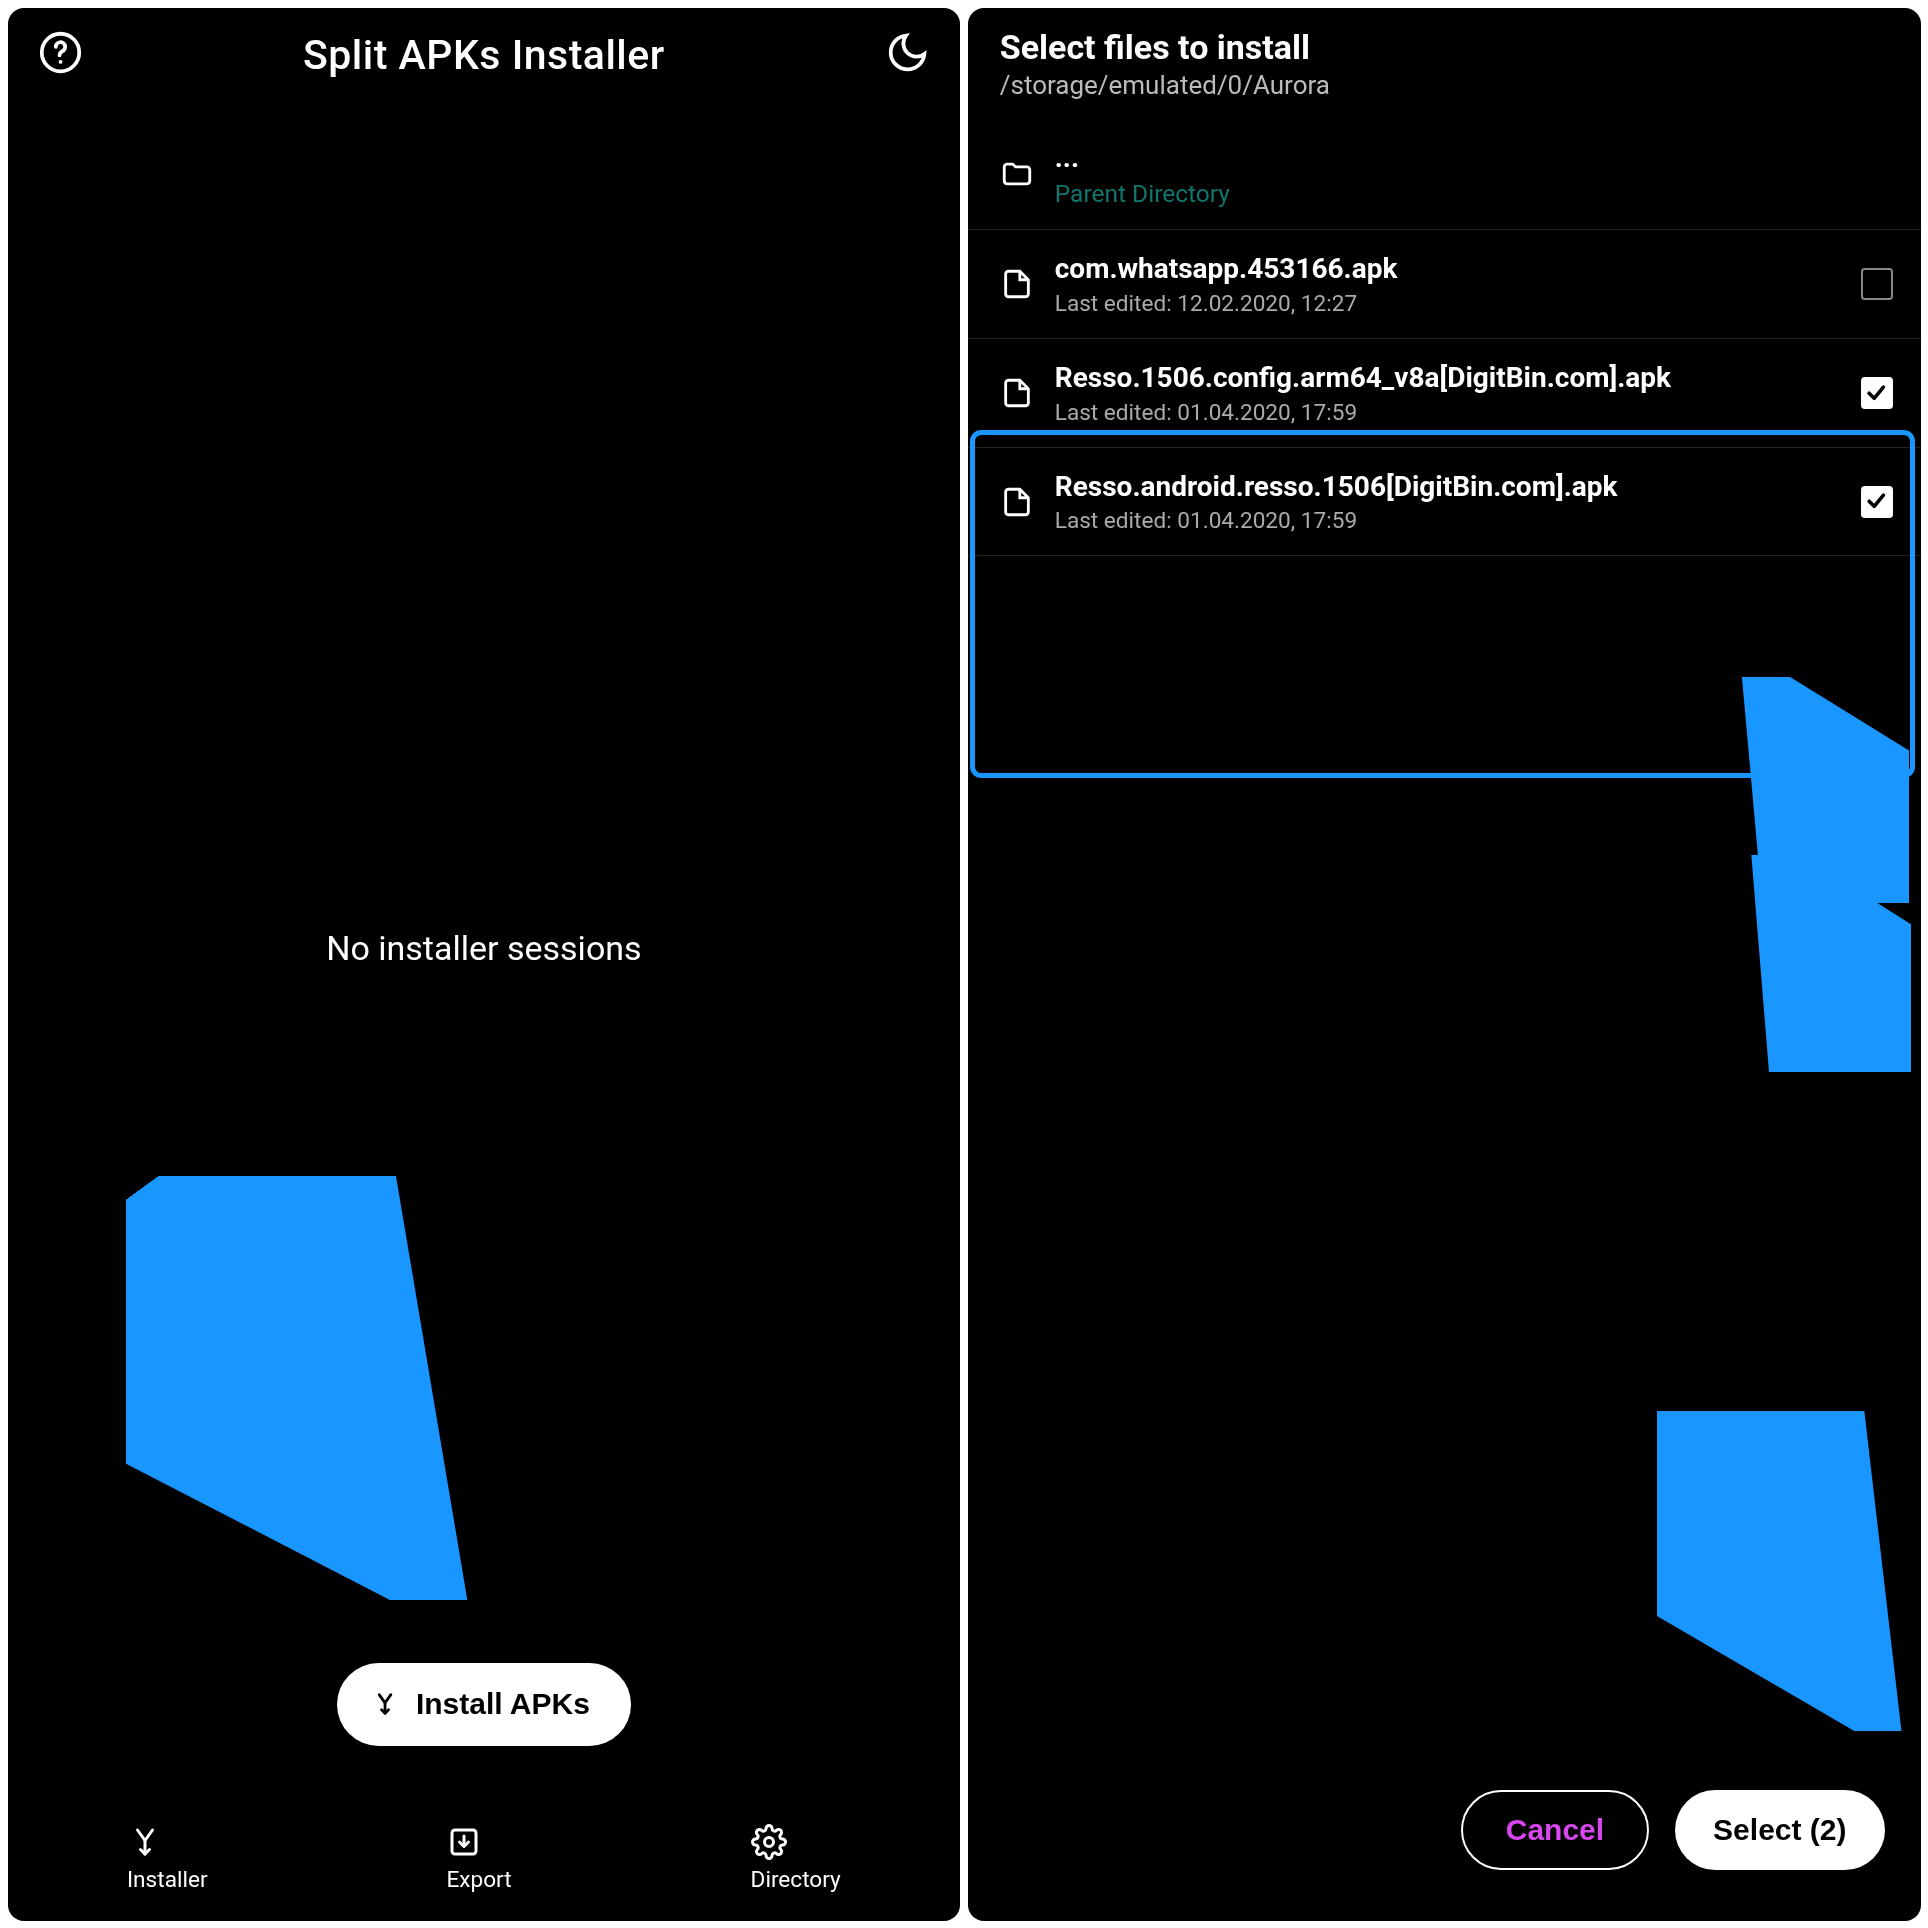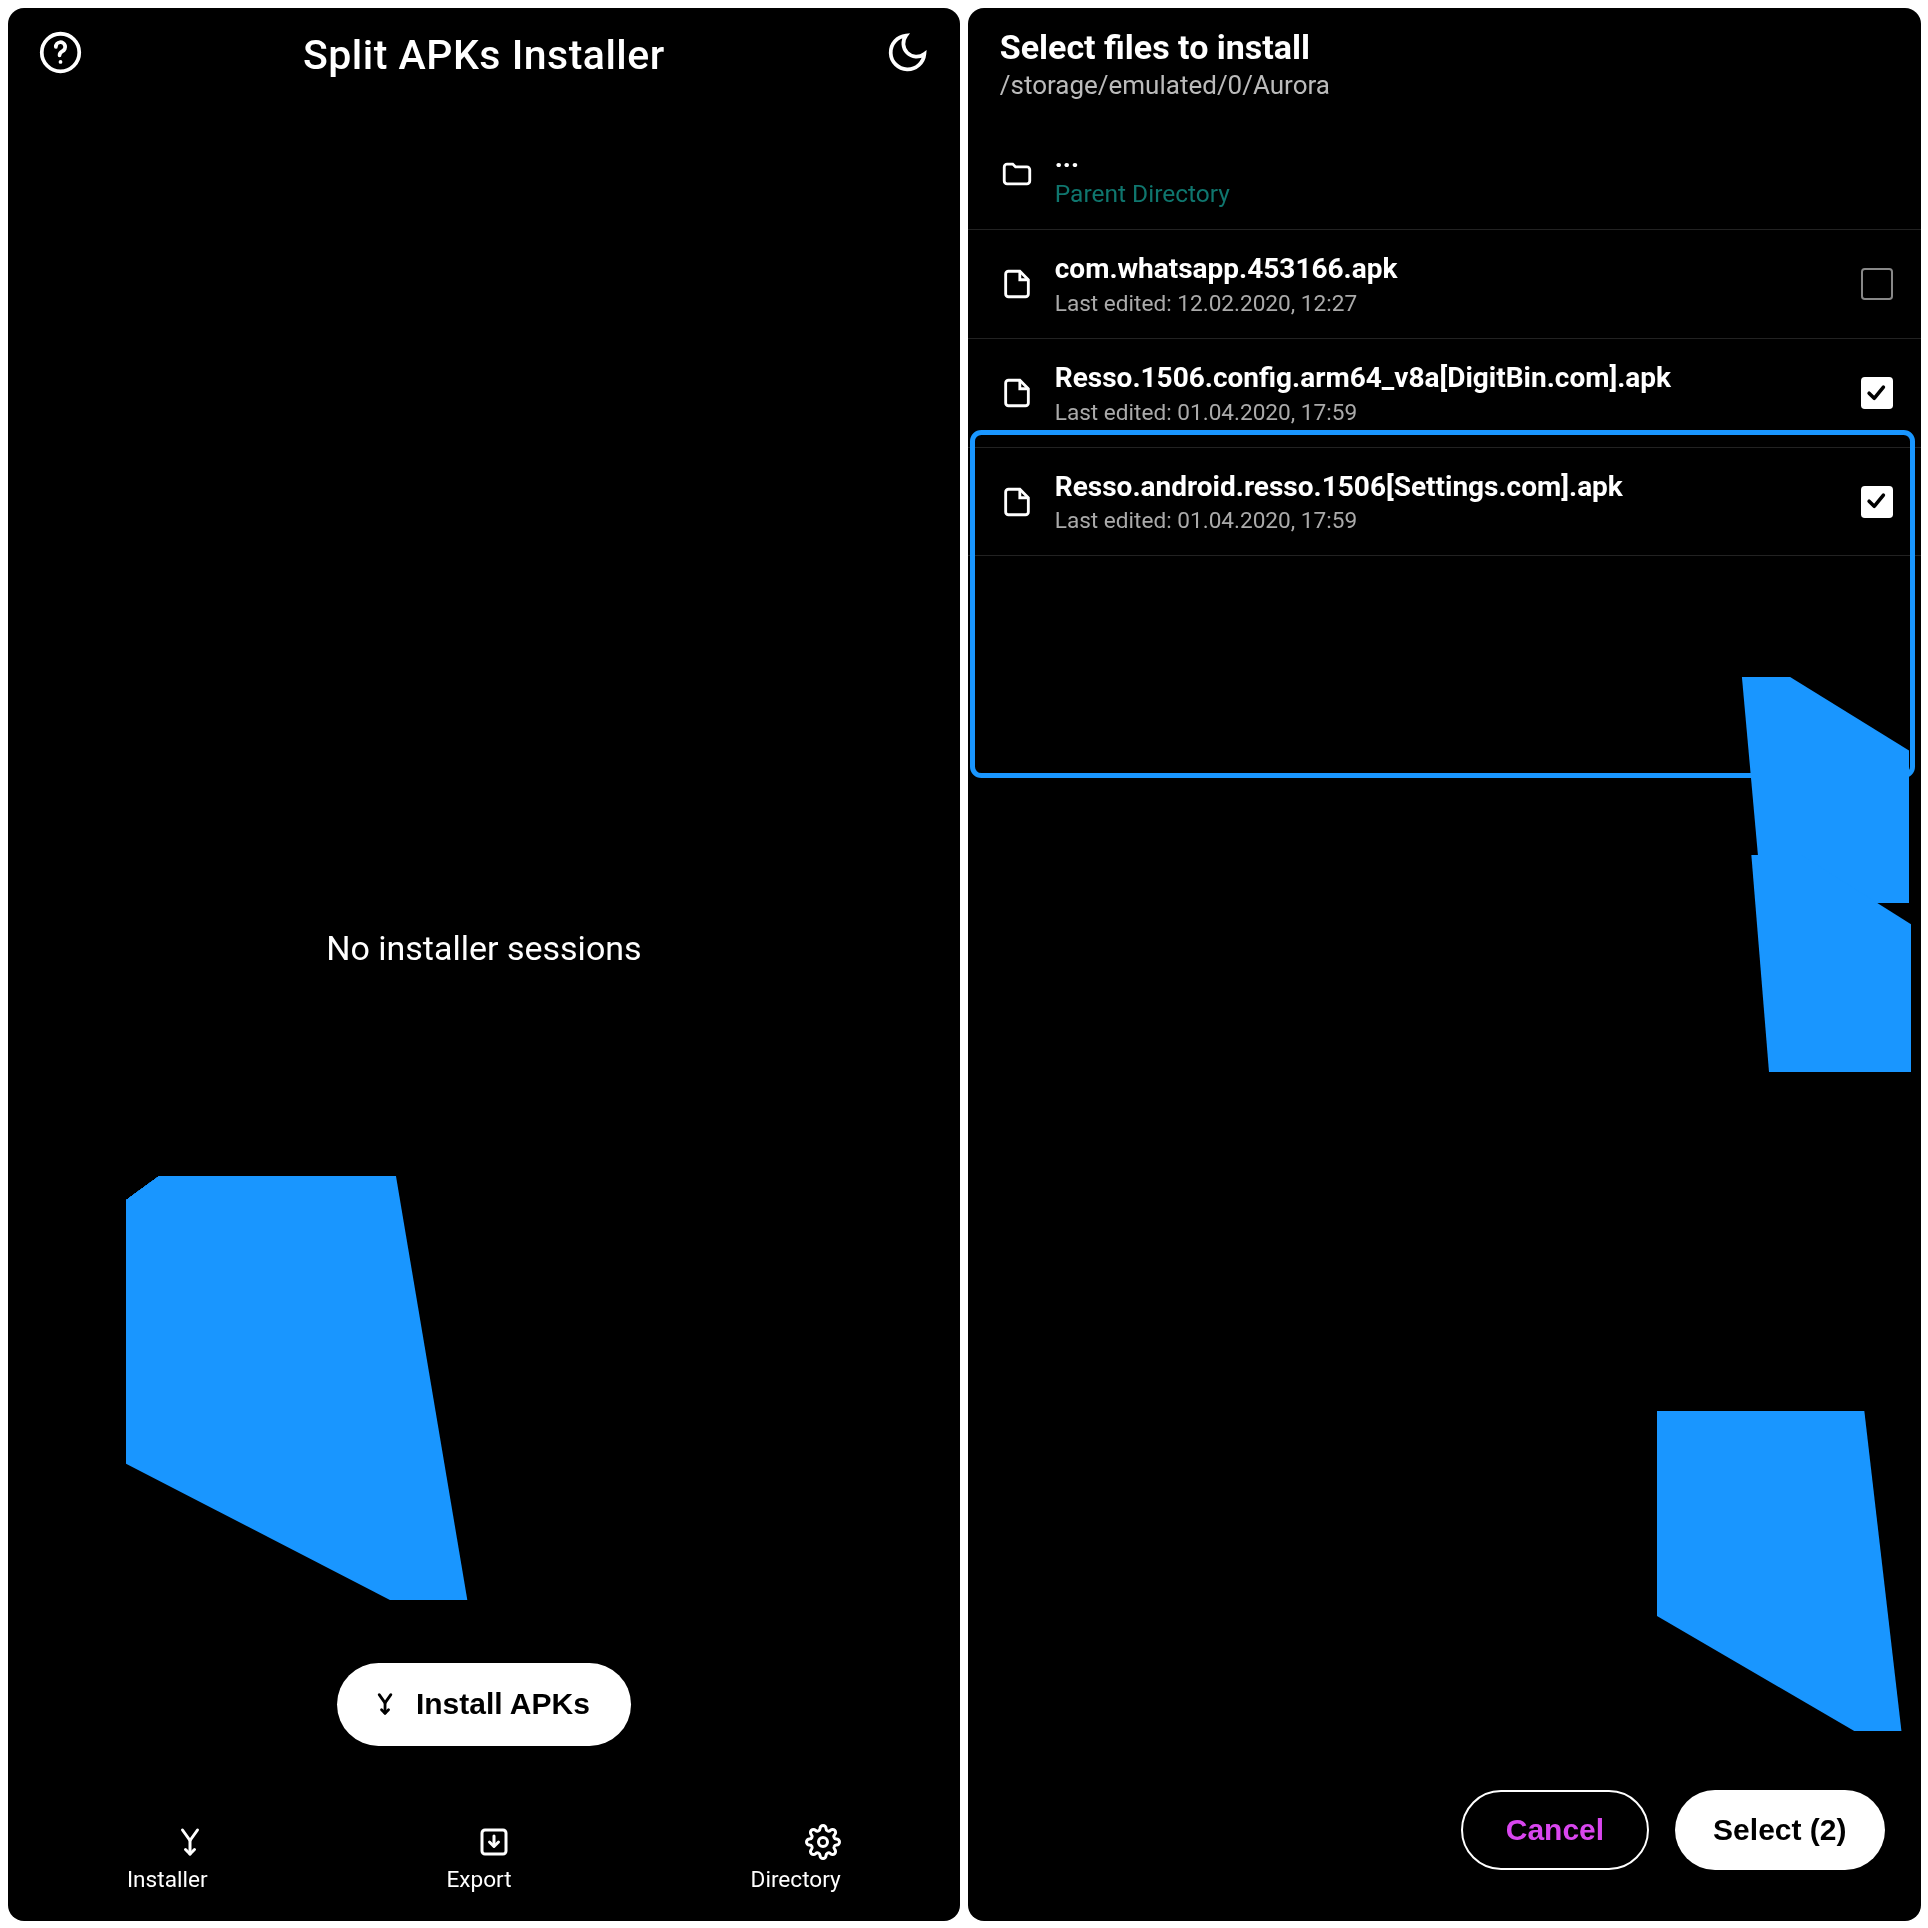--- a/index.html
+++ b/index.html
@@ -70,21 +70,21 @@
     cursor: pointer;
   }
   .bottom-nav {
     display: flex;
     justify-content: space-around;
     padding: 19px 0 28px 0;
   }
   .nav-item {
     display: flex;
     flex-direction: column;
-    align-items: flex-end;
+    align-items: flex-start;
     gap: 5.6px;
     font-size: 22.6px;
     color: #fff;
     cursor: pointer;
   }
   .nav-item svg { width: 36px; height: 36px; }
   
   .right-header { padding: 19px 32px 19px 32px; }
   .right-header .r-title { font-size: 34px; font-weight: 700; }
   .right-header .r-path { font-size: 26px; color: #bbb; margin-top: 3.8px; }
@@ -278,21 +278,21 @@
     </div>
 
     <div class="row">
       <span class="row-icon">
         <svg viewBox="0 0 24 24" fill="none" stroke="#fff" stroke-width="2">
             <path d="M14 3H6a2 2 0 0 0-2 2v14a2 2 0 0 0 2 2h12a2 2 0 0 0 2-2V9l-6-6z"></path>
             <path d="M14 3v6h6"></path>
           </svg>
       </span>
       <div class="row-text">
-        <div class="fname">Resso.android.resso.1506[Settings.com].apk</div>
+        <div class="fname">Resso.android.resso.1506[DigitBin.com].apk</div>
         <div class="fmeta">Last edited: 01.04.2020, 17:59</div>
       </div>
       <div class="checkbox checkbox-checked">
         <svg viewBox="0 0 24 24" fill="none" stroke="#000" stroke-width="3.5">
             <path d="M5 12l5 5 9-11" stroke-linecap="round" stroke-linejoin="round"></path>
           </svg>
       </div>
     </div>
 
     <div class="highlight-box" style="left:1.9px; top:311px; width:calc(100% - 7.5px); height:348px;"></div>

